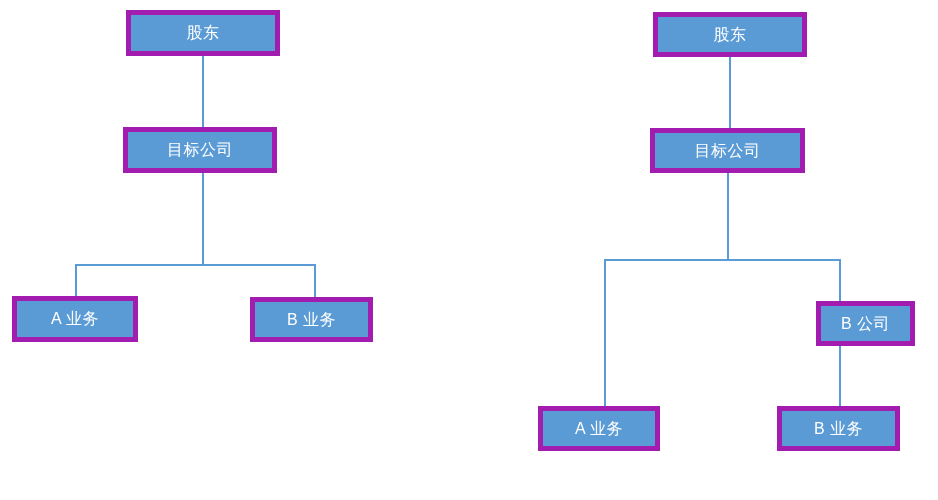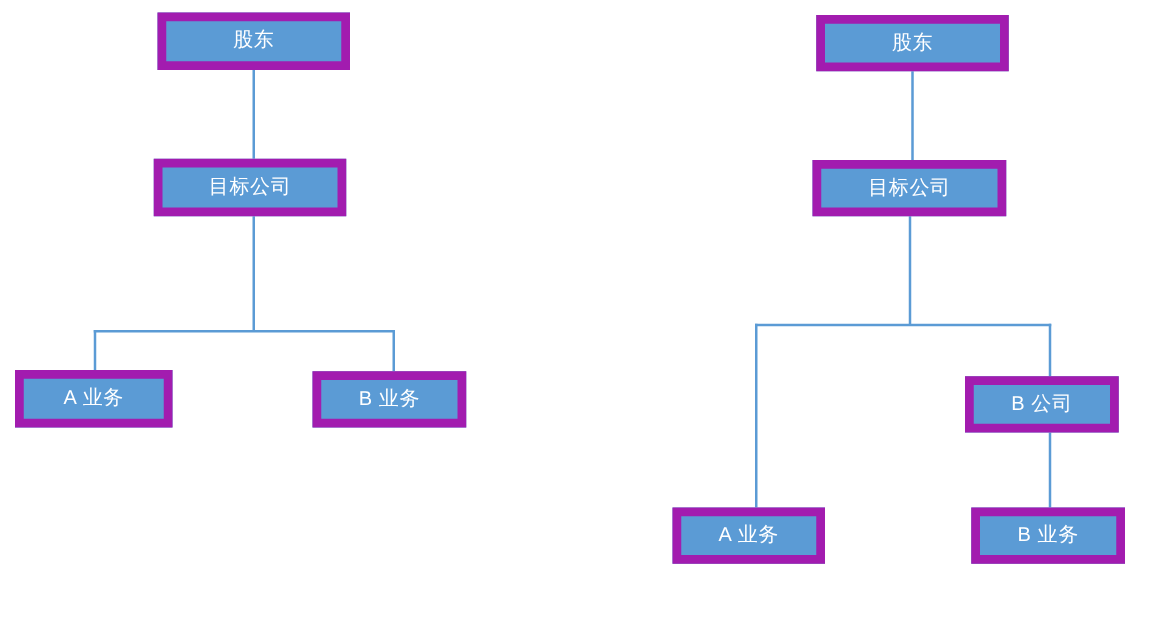--- a/index.html
+++ b/index.html
@@ -14,21 +14,21 @@
     position: relative;
     width: 938px;
     height: 500px;
     background: #ffffff;
     overflow: hidden;
   }
   .node {
     position: absolute;
     box-sizing: border-box;
     background: #5B9BD5;
-    border: 7px solid #a21caf;
+    border: 5px solid #a21caf;
     color: #ffffff;
     display: flex;
     align-items: center;
     justify-content: center;
     font-size: 16px;
     line-height: 1;
     letter-spacing: 0.5px;
     z-index: 2;
     white-space: nowrap;
   }
@@ -93,21 +93,21 @@
     <div class="conn v" style="left:839px; top:346px; height:60px;"></div>
 
     <div class="node" style="left:653px; top:12px; width:154px; height:45px;">
       <span class="label">股东</span>
     </div>
 
     <div class="node" style="left:650px; top:128px; width:155px; height:45px;">
       <span class="label">目标公司</span>
     </div>
 
-    <div class="node" style="left:772px; top:301px; width:123px; height:45px;">
+    <div class="node" style="left:816px; top:301px; width:99px; height:45px;">
       <span class="label">B 公司</span>
     </div>
 
     <div class="node" style="left:538px; top:406px; width:122px; height:45px;">
       <span class="label">A 业务</span>
     </div>
 
     <div class="node" style="left:777px; top:406px; width:123px; height:45px;">
       <span class="label">B 业务</span>
     </div>

